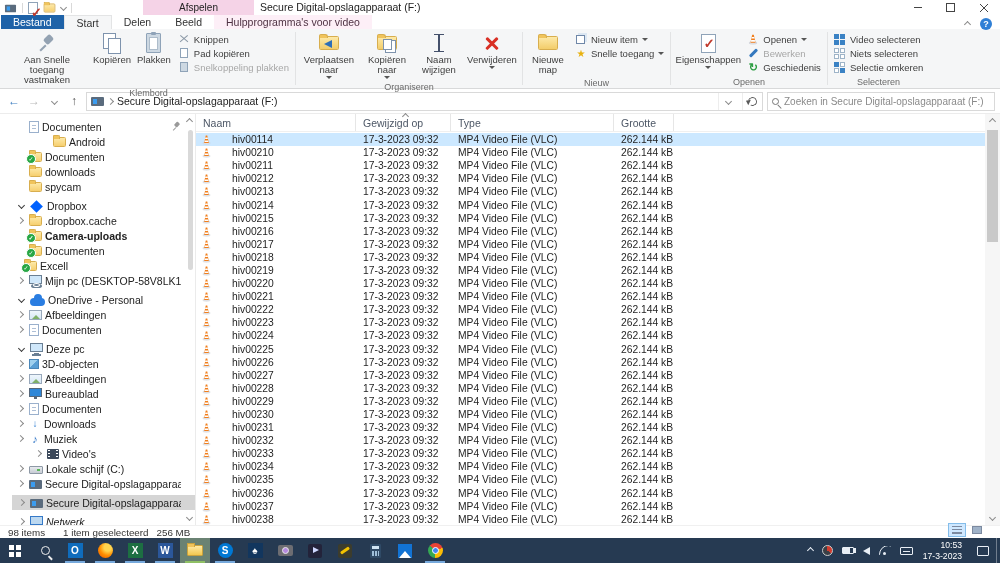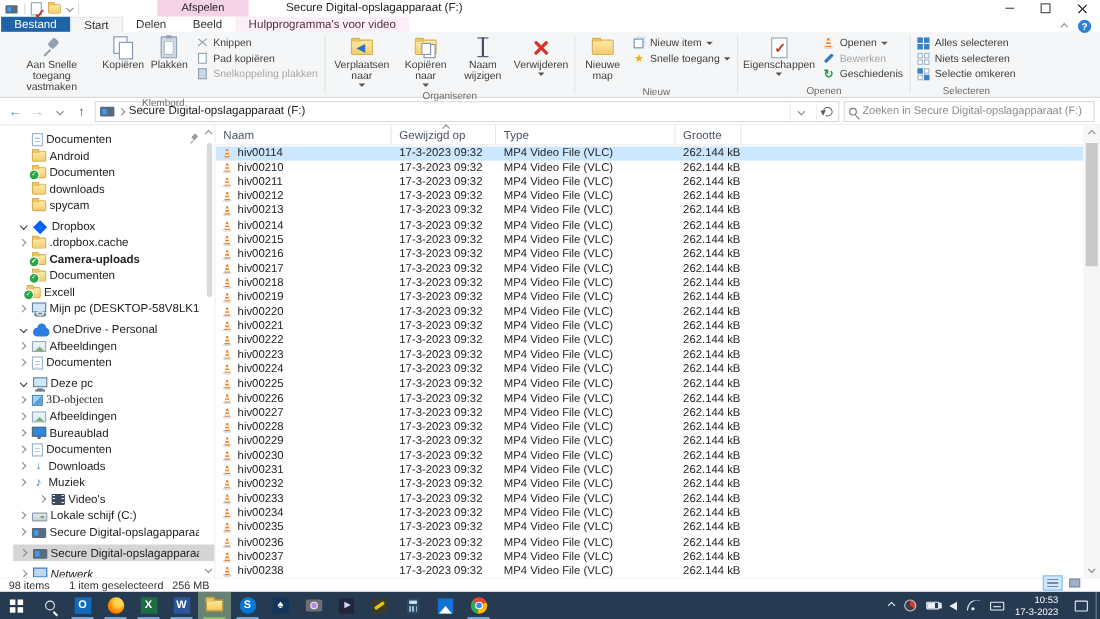--- a/index.html
+++ b/index.html
@@ -6,21 +6,21 @@
   html,body { width:1000px; height:563px; overflow:hidden; }
   body { font-family:"Liberation Sans", sans-serif; font-size:11px; color:#1a1a1a; background:#fff; position:relative; }
 
   
   .window { position:absolute; left:0; top:0; right:0; bottom:25px; background:#fff; display:flex; flex-direction:column; }
 
   
   .titlebar { height:15px; position:relative; background:#fff; flex:none; }
   .qat { position:absolute; left:4px; top:1px; display:flex; align-items:center; gap:5px; height:13px; }
   .qat .sep { width:1px; height:10px; background:#d9d9d9; }
-  .ctx-header { position:absolute; left:143px; top:0; width:83px; height:15px; background:#f5d3e7; font-size:10px; line-height:15px; text-align:center; color:#222; }
+  .ctx-header { position:absolute; left:143px; top:0; width:111px; height:15px; background:#f5d3e7; font-size:10px; line-height:15px; text-align:center; color:#222; }
   .title-text { position:absolute; left:260px; top:0; font-size:10.5px; line-height:15px; color:#222; }
   .win-controls { position:absolute; right:0; top:0; display:flex; }
   .wc { width:33px; height:15px; display:flex; align-items:center; justify-content:center; }
   .wc-min::after { content:""; width:8px; height:1px; background:#444; }
   .wc-max::after { content:""; width:7px; height:7px; border:1px solid #444; }
   .wc-close::after { content:""; width:8px; height:8px; background:
       linear-gradient(45deg, transparent 45%, #444 45% 55%, transparent 55%),
       linear-gradient(-45deg, transparent 45%, #444 45% 55%, transparent 55%); }
 
   
@@ -158,21 +158,21 @@
 
   
   .filearea { flex:1; position:relative; min-width:0; background:#fff; }
   .cols-header { height:18px; display:grid; grid-template-columns:160px 95px 163px 60px; align-items:center; color:#4d5766; font-size:10.5px; border-bottom:1px solid #f0f0f0; margin-right:15px; }
   .hcell { padding-left:7px; border-right:1px solid #e6e6e6; height:100%; display:flex; align-items:center; position:relative; }
   .hcell .sort-caret { position:absolute; left:50%; top:0; }
   .rows { position:absolute; left:0; right:15px; top:19px; bottom:0; overflow:hidden; }
   .frow { height:13.1px; display:grid; grid-template-columns:160px 95px 163px 60px; align-items:center; font-size:10.3px; color:#1f1f1f; }
   .frow.selected { background:#cce8ff; }
   .cell { padding-left:7px; white-space:nowrap; overflow:hidden; }
-  .cell.name { display:flex; align-items:center; gap:4px; padding-left:5px; }
+  .cell.name { display:flex; align-items:center; gap:20px; padding-left:5px; }
   .cell.size { text-align:right; padding-right:9px; }
   .vscroll { position:absolute; right:0; top:0; bottom:0; width:15px; background:#f6f6f6; }
   .vscroll .chev { position:absolute; left:4.5px; }
   .vscroll .c-top { top:5px; } .vscroll .c-bot { bottom:5px; }
   .v-thumb { position:absolute; left:2px; top:16px; width:11px; height:112px; background:#c9c9c9; }
 
   
   .statusbar { height:13px; flex:none; display:flex; align-items:center; gap:18px; padding:0 8px; font-size:9.8px; color:#333; border-top:1px solid #f0f0f0; position:relative; }
   .view-btns { position:absolute; right:14px; top:-3px; display:flex; gap:2px; }
   .viewbtn { width:18px; height:14px; border:1px solid transparent; display:flex; align-items:center; justify-content:center; }
@@ -414,21 +414,21 @@
         <div class="smallcol">
           <div class="smallbtn">
             <span class="sic">
                 <span class="grid4">
                   <i class="g-fill"></i>
                   <i class="g-fill"></i>
                   <i class="g-fill"></i>
                   <i class="g-fill"></i>
                 </span>
               </span>
-            <span>Alles selecteren</span>
+            <span>Video selecteren</span>
           </div>
           <div class="smallbtn">
             <span class="sic">
                 <span class="grid4">
                   <i class="g-line"></i>
                   <i class="g-line"></i>
                   <i class="g-line"></i>
                   <i class="g-line"></i>
                 </span>
               </span>
@@ -482,21 +482,21 @@
 
   <div class="main">
     <div class="sidebar">
       <div>
           <div class="tree-row" style="padding-left: 15px;">
             <span class="expander"></span>
             <span class="tree-icon ic-document"></span>
             <span class="tree-label">Documenten</span>
             <span class="pin-glyph"></span>
           </div>
-          <div class="tree-row" style="padding-left: 15px;">
+          <div class="tree-row" style="padding-left: 15px; margin-left: 24px;">
             <span class="expander"></span>
             <span class="tree-icon ic-folder"></span>
             <span class="tree-label">Android</span>
           </div>
           <div class="tree-row" style="padding-left: 15px;">
             <span class="expander"></span>
             <span class="tree-icon ic-folder sync"></span>
             <span class="tree-label">Documenten</span>
           </div>
           <div class="tree-row" style="padding-left: 15px;">
@@ -566,21 +566,21 @@
             <span class="tree-icon ic-document"></span>
             <span class="tree-label">Documenten</span>
           </div>
           <div class="tree-row gap" style="padding-left: 4px;">
             <span class="expander">
               <span class="chev down dark"></span>
             </span>
             <span class="tree-icon ic-computer"></span>
             <span class="tree-label">Deze pc</span>
           </div>
-          <div class="tree-row" style="padding-left: 15px; font-family: Liberation Serif, serif;">
+          <div class="tree-row" style="padding-left: 15px;">
             <span class="expander">
               <span class="chev right"></span>
             </span>
             <span class="tree-icon ic-cube"></span>
             <span class="tree-label">3D-objecten</span>
           </div>
           <div class="tree-row" style="padding-left: 15px;">
             <span class="expander">
               <span class="chev right"></span>
             </span>

